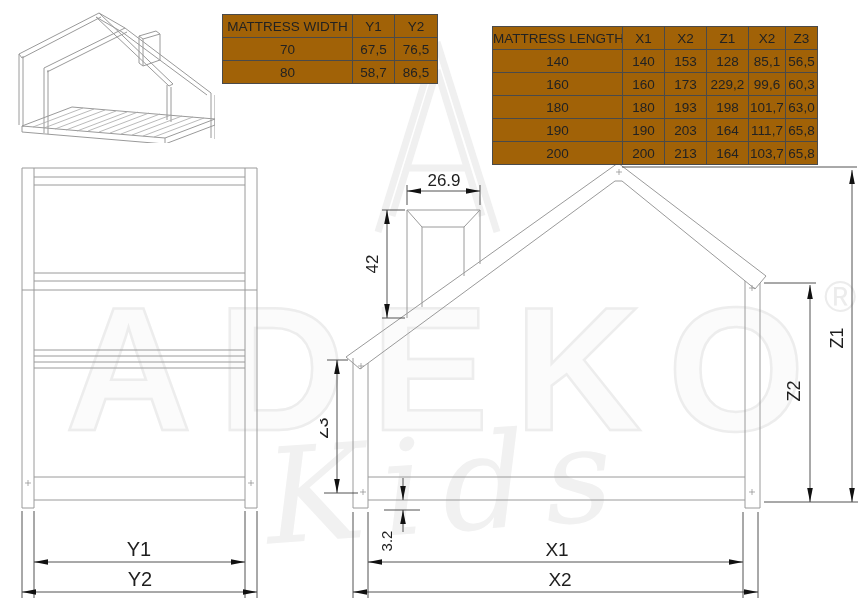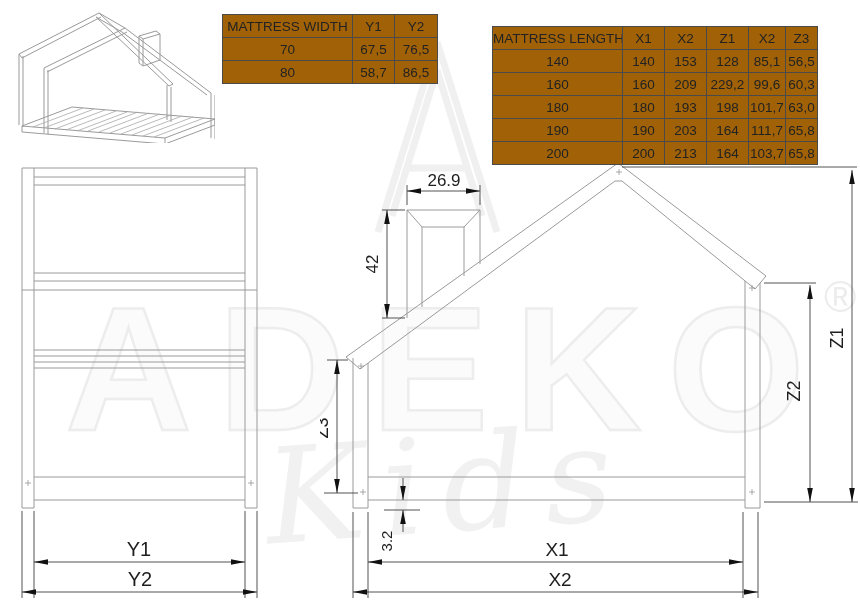--- a/index.html
+++ b/index.html
@@ -96,21 +96,21 @@
       <td>140</td>
       <td>140</td>
       <td>153</td>
       <td>128</td>
       <td>85,1</td>
       <td>56,5</td>
     </tr>
     <tr>
       <td>160</td>
       <td>160</td>
-      <td>209</td>
+      <td>173</td>
       <td>229,2</td>
       <td>99,6</td>
       <td>60,3</td>
     </tr>
     <tr>
       <td>180</td>
       <td>180</td>
       <td>193</td>
       <td>198</td>
       <td>101,7</td>

